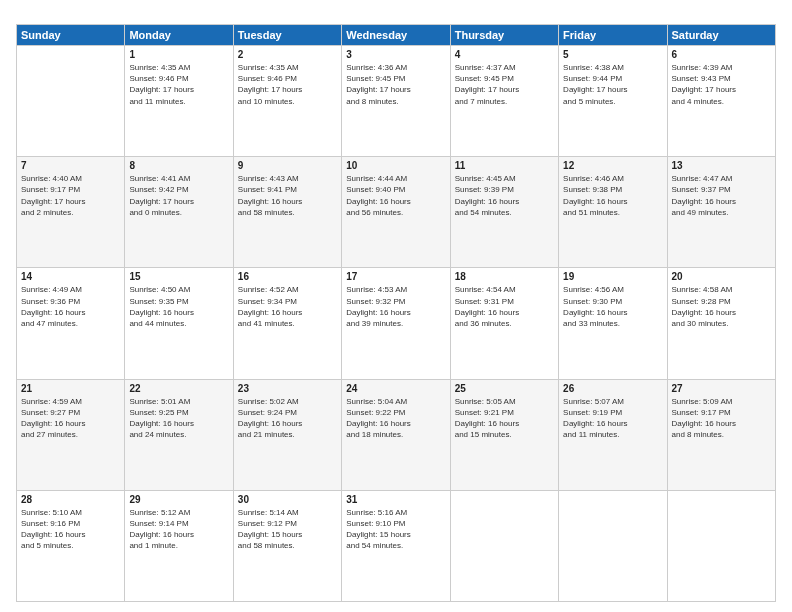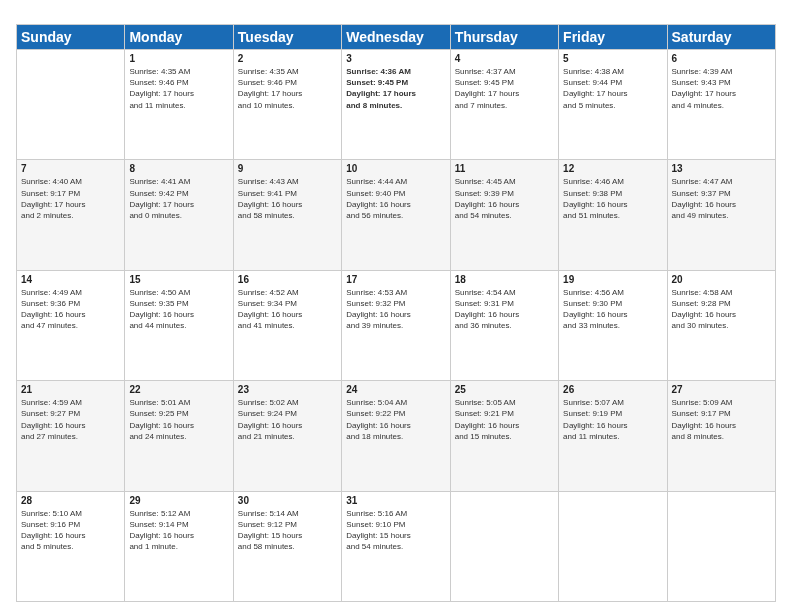--- a/index.html
+++ b/index.html
@@ -44,21 +44,21 @@
     }
     table {
       width: 100%;
       border-collapse: collapse;
       flex: 1;
       table-layout: fixed;
     }
     thead tr th {
       background-color: #1a6bb5;
       color: #fff;
-      font-size: 14px;
+      font-size: 11px;
       font-weight: bold;
       padding: 4px 4px;
       text-align: left;
       border: 1px solid #ccc;
     }
     tbody tr td {
       border: 1px solid #ccc;
       vertical-align: top;
       padding: 3px 4px;
       font-size: 8.5px;
@@ -114,21 +114,21 @@
           </td>
           <td>
             <span class="day-number">2</span>
             <div class="cell-content" style="white-space: pre-line;">Sunrise: 4:35 AM
 Sunset: 9:46 PM
 Daylight: 17 hours
 and 10 minutes.</div>
           </td>
           <td>
             <span class="day-number">3</span>
-            <div class="cell-content" style="white-space: pre-line; font-weight: bold;">Sunrise: 4:36 AM
+            <div class="cell-content" style="white-space: pre-line;">Sunrise: 4:36 AM
 Sunset: 9:45 PM
 Daylight: 17 hours
 and 8 minutes.</div>
           </td>
           <td>
             <span class="day-number">4</span>
             <div class="cell-content" style="white-space: pre-line;">Sunrise: 4:37 AM
 Sunset: 9:45 PM
 Daylight: 17 hours
 and 7 minutes.</div>

